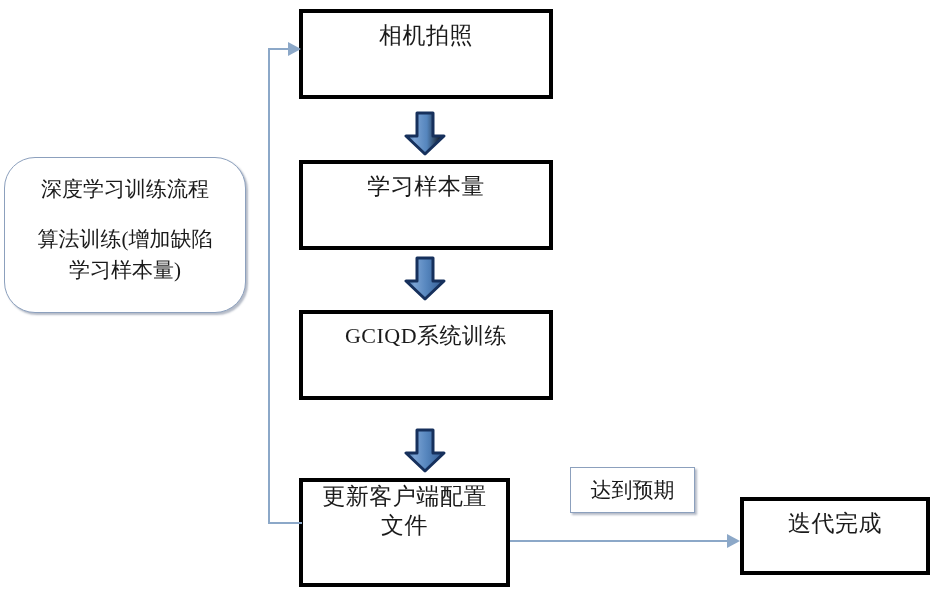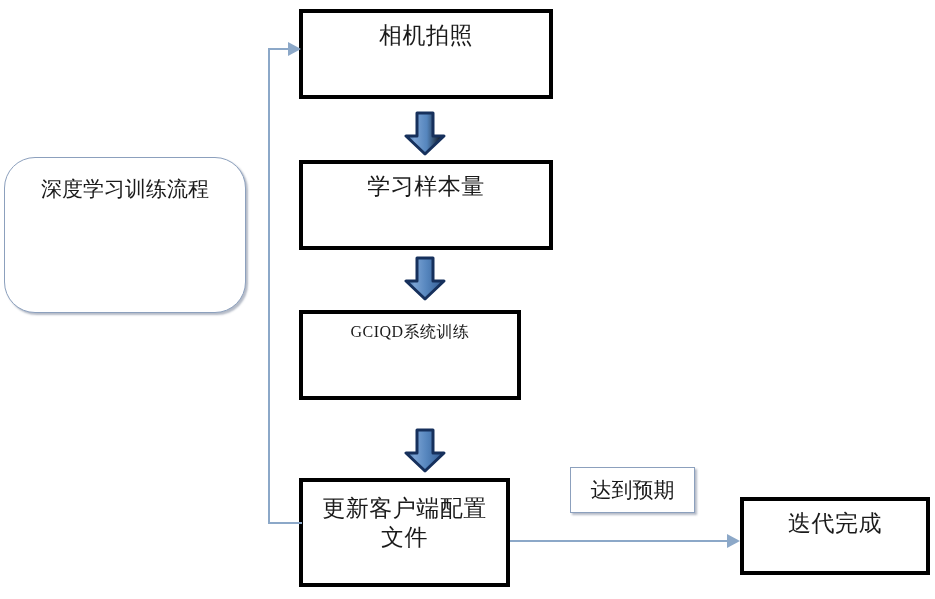--- a/index.html
+++ b/index.html
@@ -37,22 +37,22 @@
     display: block;
     white-space: pre-line;
   }
   .node.top-text {
     align-items: flex-start;
     padding-top: 8px;
   }
 
   #node-camera      { left: 299px; top: 9px;   width: 254px; height: 90px;  font-size: 23px; text-align: right; }
   #node-mark        { left: 299px; top: 160px; width: 254px; height: 90px;  font-size: 23px; }
-  #node-train       { left: 299px; top: 310px; width: 222px; height: 90px;  font-size: 16px; }
-  #node-update      { left: 299px; top: 478px; width: 211px; height: 109px; font-size: 23px; padding-top: 12px; }
+  #node-train       { left: 299px; top: 310px; width: 254px; height: 90px;  font-size: 22px; }
+  #node-update      { left: 299px; top: 478px; width: 211px; height: 109px; font-size: 23px; padding-top: 0; }
   #node-done        { left: 740px; top: 497px; width: 190px; height: 78px;  font-size: 23px; padding-top: 8px; }
 
   
   .note {
     position: absolute;
     box-sizing: border-box;
     background: #ffffff;
     border: 1.5px solid #8ca0bd;
     box-shadow: 2px 2px 2px rgba(90,105,130,0.45);
     font-family: "Liberation Serif", "DejaVu Serif", serif;
@@ -100,20 +100,22 @@
     border-left: 13px solid #8ca8c8;
   }
 </style>
 </head>
 <body>
 
 <div id="canvas">
 
   <div class="note" id="note-training">
     <span class="note-line note-line-1">深度学习训练流程</span>
+    <span class="note-line note-line-2">算法训练(增加缺陷
+学习样本量)</span>
   </div>
 
   <div class="node top-text" id="node-camera">
     <span class="node-label">相机拍照</span>
   </div>
 
   <div class="node top-text" id="node-mark">
     <span class="node-label">学习样本量</span>
   </div>
 

